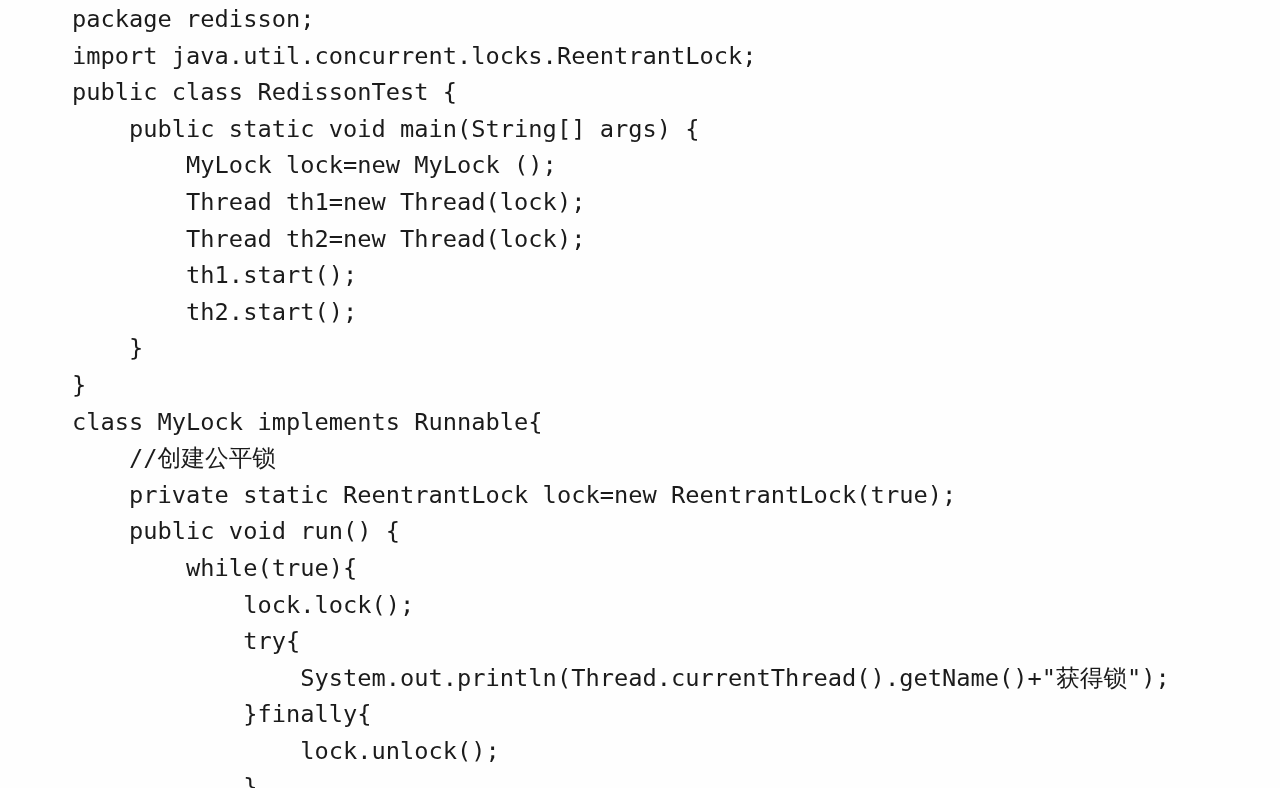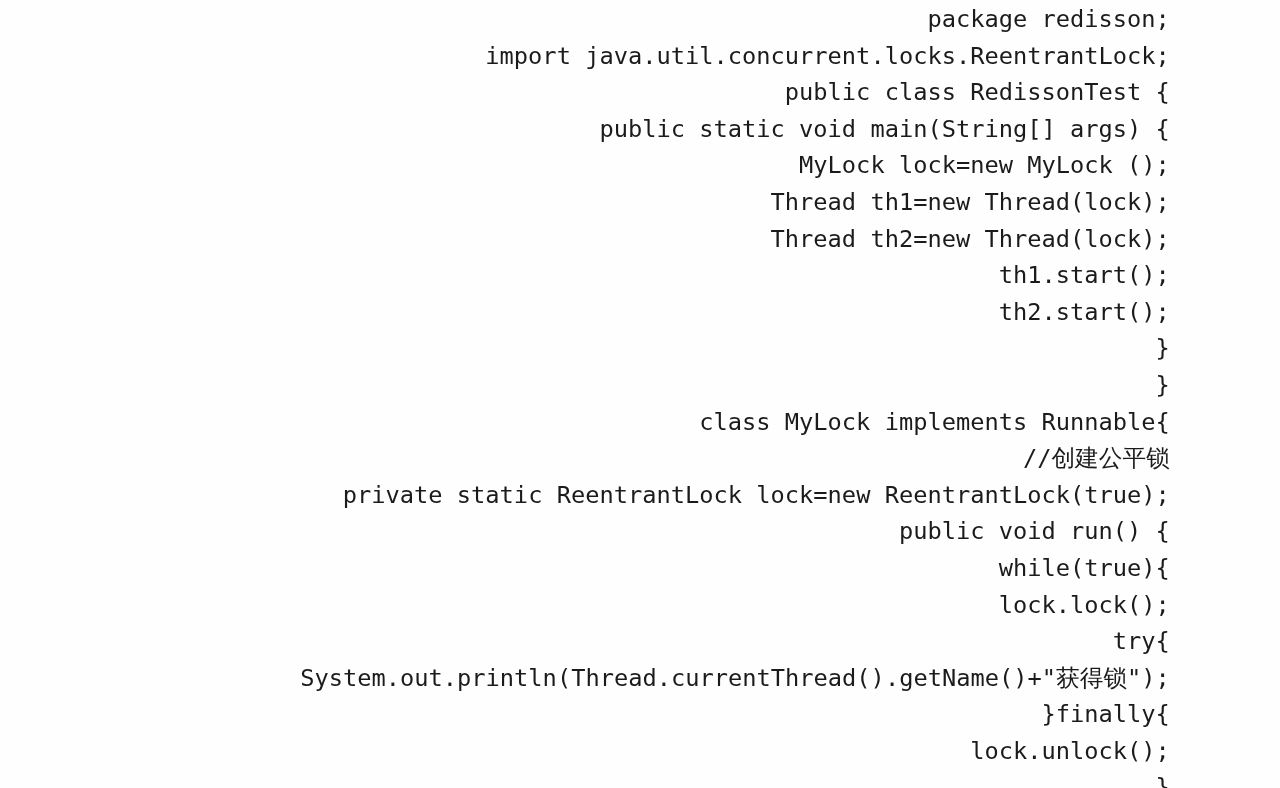--- a/index.html
+++ b/index.html
@@ -13,21 +13,20 @@
     background: #ffffff;
     overflow: hidden;
     font-family: "DejaVu Sans Mono", "Liberation Mono", monospace;
   }
   #code-surface {
     position: relative;
     width: 1280px;
     height: 788px;
     background: #fefefe;
     overflow: hidden;
-    text-align: right;
   }
   #code-block {
     position: absolute;
     left: 72px;
     top: 1px;
     margin: 0;
     padding: 0;
     font-family: "DejaVu Sans Mono", "Liberation Mono", monospace;
     font-size: 23.7px;
     line-height: 36.6px;

